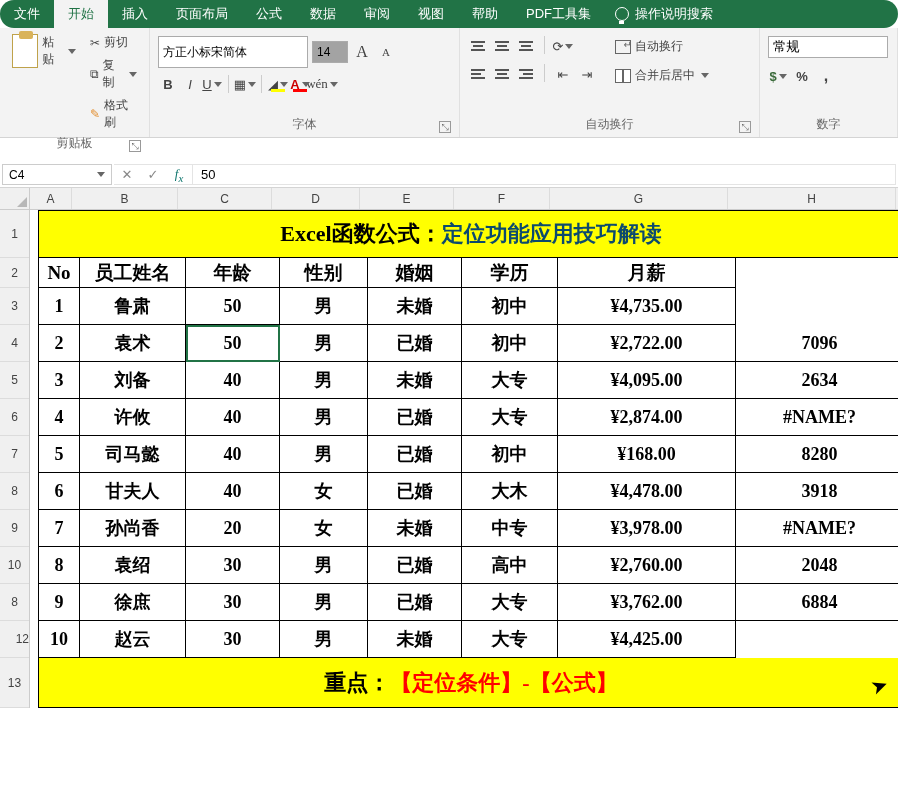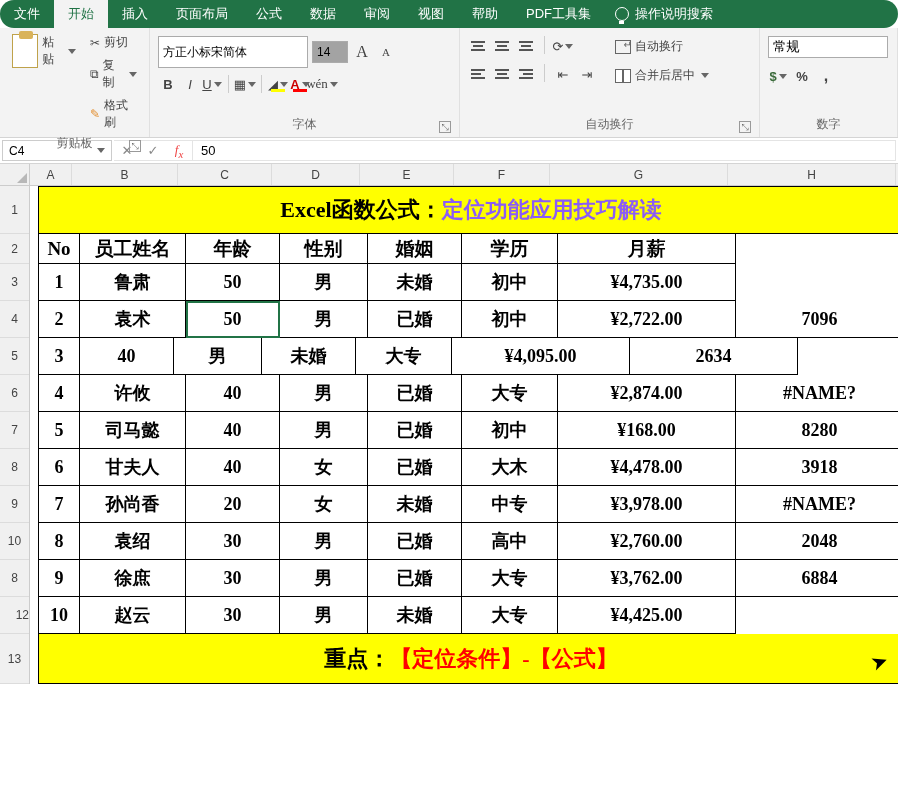--- a/index.html
+++ b/index.html
@@ -42,38 +42,38 @@
 .aln.l span:nth-child(2){ width:70%; } .aln.r span:nth-child(2){ width:70%; margin-left:auto;} .aln.c span:nth-child(2){ width:70%; margin:0 auto;}
 .wrap-ico { display:inline-block; width:16px; height:14px; border:1px solid #666; position:relative; }
 .wrap-ico::after { content:"↵"; position:absolute; right:-2px; top:-2px; font-size:10px; color:#666;}
 .merge-ico { display:inline-block; width:16px; height:14px; border:1px solid #666; background:linear-gradient(to right,#fff 45%,#666 45%,#666 55%,#fff 55%); }
 input.numfmt { width: 120px; height:22px; border:1px solid #ababab; padding:0 4px; background:#fff; }
 .curr::before { content:"$"; font-weight:bold; color:#3b6b3b; }
 .pct::before { content:"%"; font-weight:bold; }
 .comma::before { content:","; font-weight:bold; font-size:16px; }
 
 
-.fxbar { height: 26px; border-bottom: 1px solid #d4d4d4; display: flex; align-items: stretch; background:#fff; }
+.fxbar { height: 26px; border-bottom: 1px solid #d4d4d4; display: flex; align-items: stretch; background:#fff;margin-top:24px; }
 .namebox { width: 110px; border: 1px solid #ccc; margin: 2px; padding: 0 6px; display:flex; align-items:center; justify-content:space-between; font-size:12px; background:#fff; }
 .fx-btns { display:flex; align-items:center; border:1px solid #e4e4e4; border-left:none; margin:2px 0; }
 .fx-btns span { width:26px; text-align:center; color:#888; font-size:13px; cursor:pointer; }
-.fx-btns .fx { font-style:italic; font-family:"Times New Roman"; color:#ef4444; }
+.fx-btns .fx { font-style:italic; font-family:"Times New Roman"; color:#0f766e; }
 .formula-input { flex:1; border:1px solid #e4e4e4; border-left:none; margin:2px 2px 2px 0; padding:0 8px; font-size:13px; display:flex; align-items:center; }
 
 
 .gridwrap { position: relative; height: calc(808px - 28px - 110px - 26px); overflow:hidden; }
 .corner { position:absolute; top:0; left:0; width:30px; height:22px; background:#f0f0f0; border-right:1px solid #ccc; border-bottom:1px solid #ccc; }
 .corner::after { content:""; position:absolute; right:2px; bottom:2px; width:0; height:0; border-right:10px solid #b8b8b8; border-top:10px solid transparent; }
 .colheads { position:absolute; top:0; left:30px; right:0; height:22px; display:flex; background:#f0f0f0; border-bottom:1px solid #ccc; }
 .colheads div { border-right:1px solid #dcdcdc; text-align:center; line-height:22px; color:#444; }
 .rowheads { position:absolute; top:22px; left:0; width:30px; background:#f0f0f0; border-right:1px solid #ccc; }
 .rowheads div { border-bottom:1px solid #dcdcdc; text-align:center; color:#444; }
 .cells { position:absolute; top:22px; left:30px; right:0; bottom:0; background:#fff;padding-left:8px; }
 .mergerow { background:#ffff00; display:flex; align-items:center; justify-content:center; font-family: SimSun, serif; font-size:22px; font-weight:bold; border:1.5px solid #000; border-top:none; }
-.mergerow .black { color:#000; } .mergerow .red { color:#8b5cf6;text-align:right; }
+.mergerow .black { color:#000; } .mergerow .red { color:#0c4a6e;text-align:right; }
 .datarow { display:flex; height:37px; }
 .datarow > div { border-right:1.5px solid #000; border-bottom:1.5px solid #000; display:flex; align-items:center; justify-content:center; font-family:"Times New Roman", SimSun, serif; font-size:18px; font-weight:bold; }
 .datarow > div:first-child { border-left:1.5px solid #000; }
 .hdr > div { font-family: SimSun, serif; font-size:19px; }
 
 
 .cA { width:42px; } .cB { width:106px; } .cC { width:94px; } .cD { width:88px; }
 .cE { width:94px; } .cF { width:96px; } .cG { width:178px; } .cH { width:168px; }
 
 .footrow { height: 50px; background:#ffff00; border:1.5px solid #000; border-top:none; display:flex; align-items:center; justify-content:center; font-family: SimSun, serif; font-size:22px; font-weight:bold; }
@@ -315,20 +315,21 @@
         <div class="cB">袁术</div>
         <div class="cC sel">50</div>
         <div class="cD">男</div>
         <div class="cE">已婚</div>
         <div class="cF">初中</div>
         <div class="cG">¥2,722.00</div>
         <div class="cH">7096</div>
       </div>
       <div class="datarow" style="height: 37px; width: 866px;">
         <div class="cA">3</div>
+        <div class="cB">刘备</div>
         <div class="cC">40</div>
         <div class="cD">男</div>
         <div class="cE">未婚</div>
         <div class="cF">大专</div>
         <div class="cG">¥4,095.00</div>
         <div class="cH">2634</div>
       </div>
       <div class="datarow" style="height: 37px; width: 866px;">
         <div class="cA">4</div>
         <div class="cB">许攸</div>

